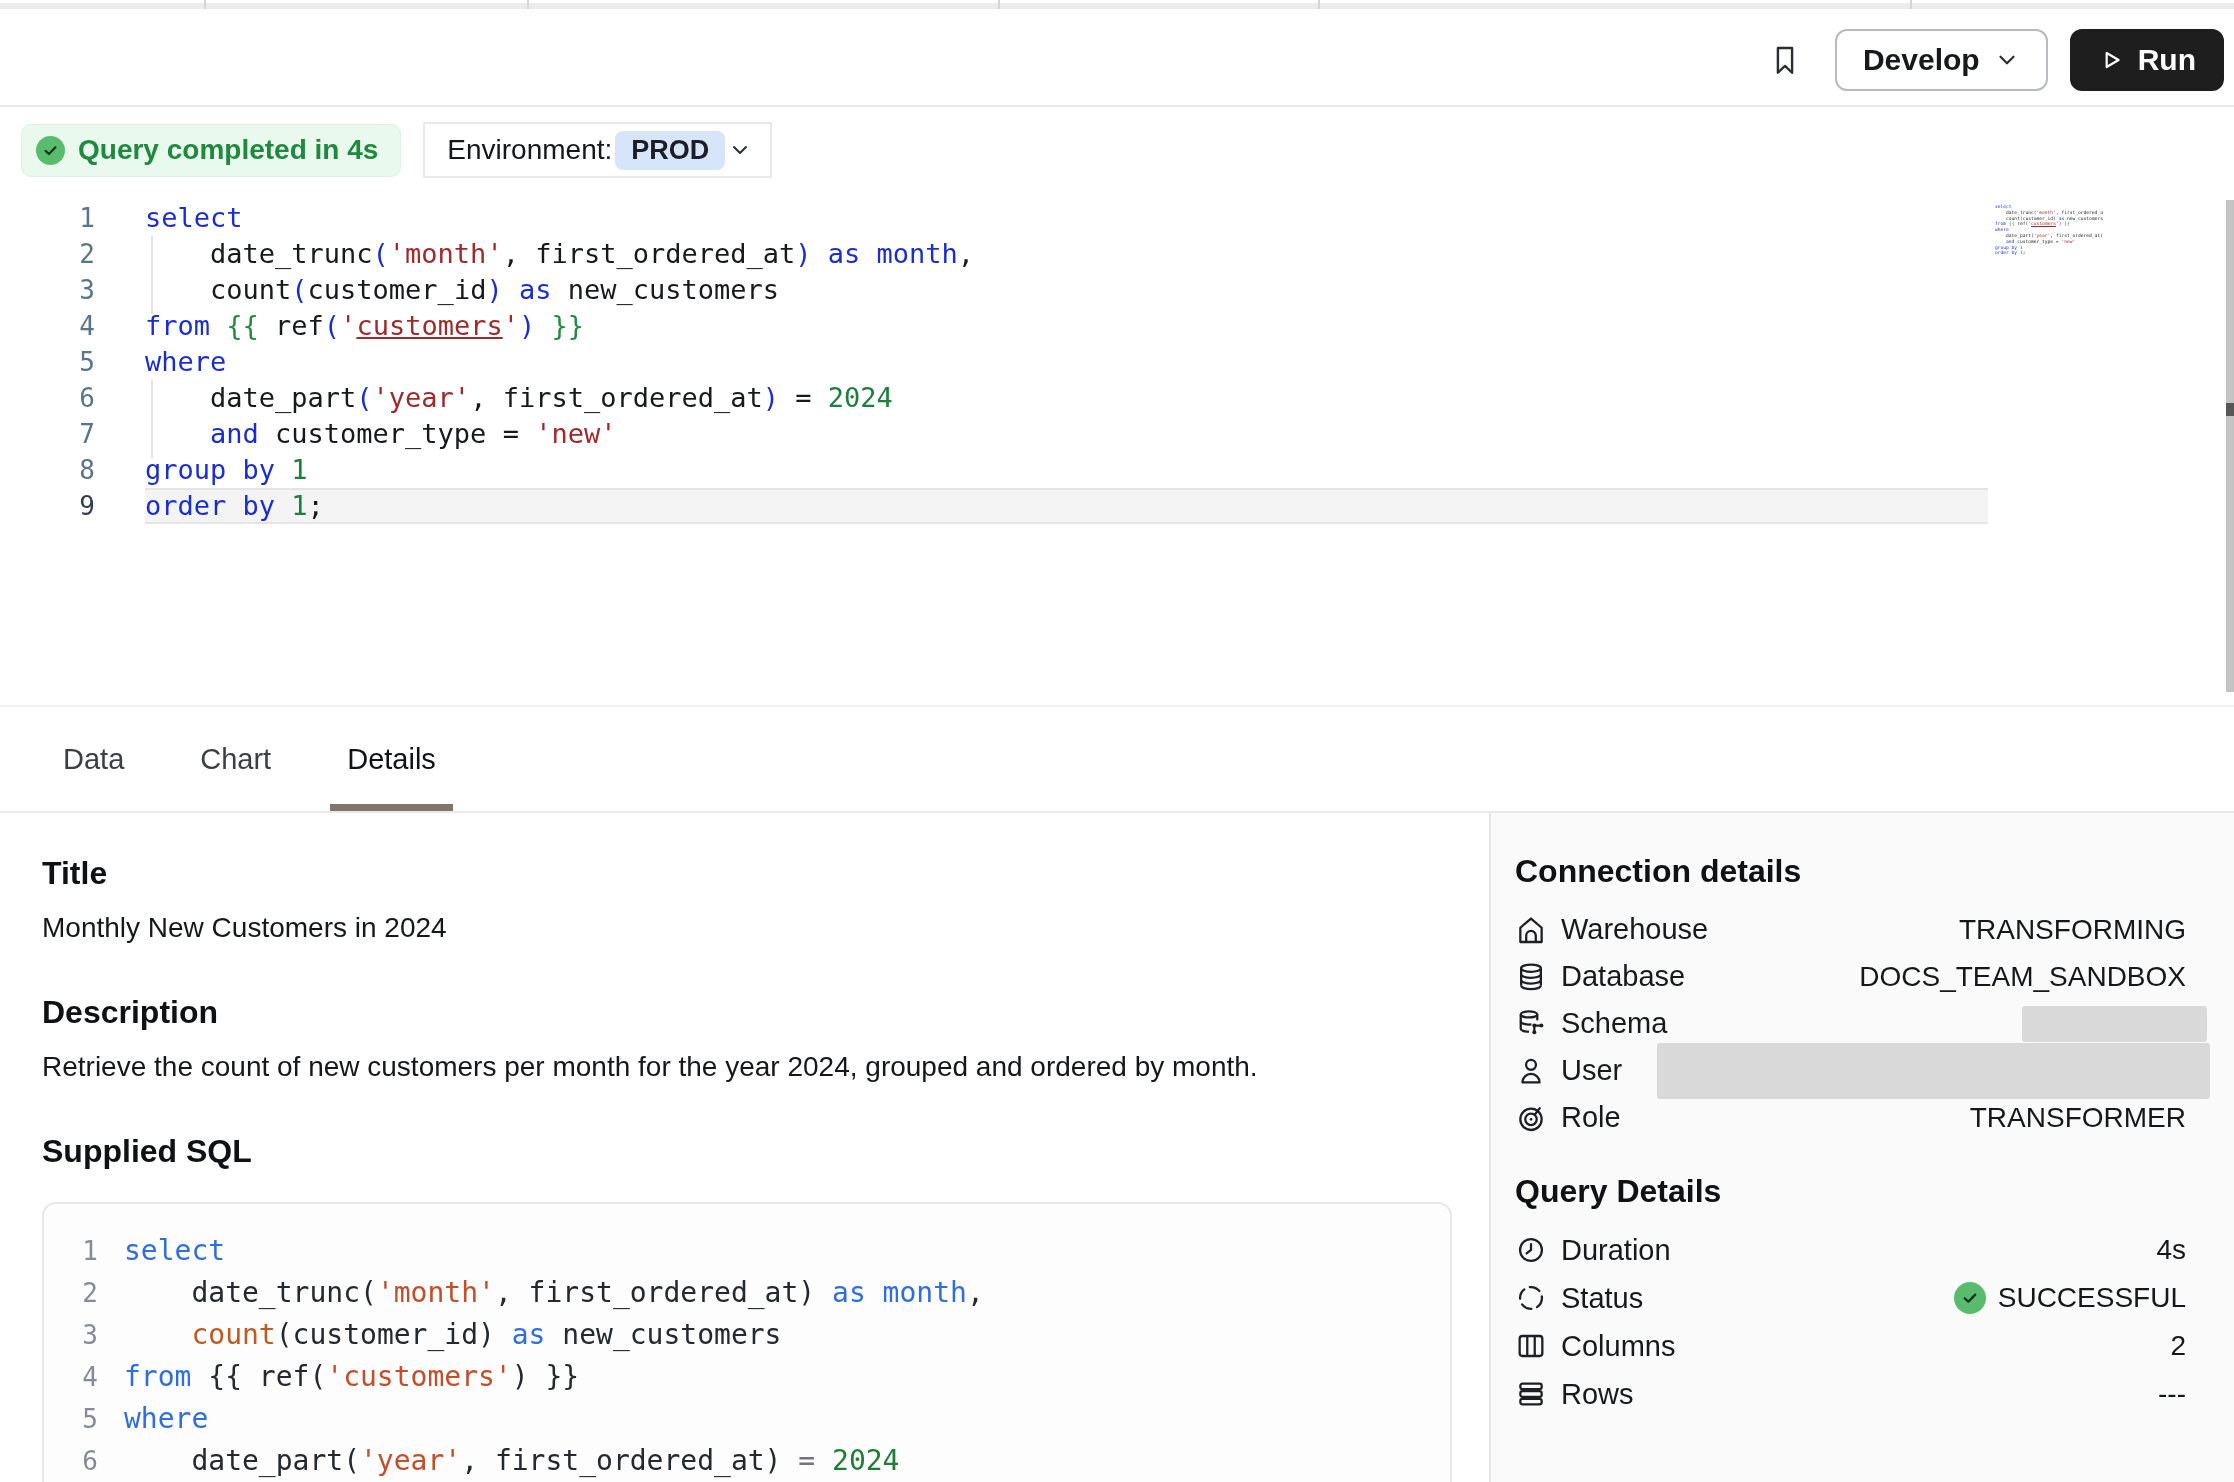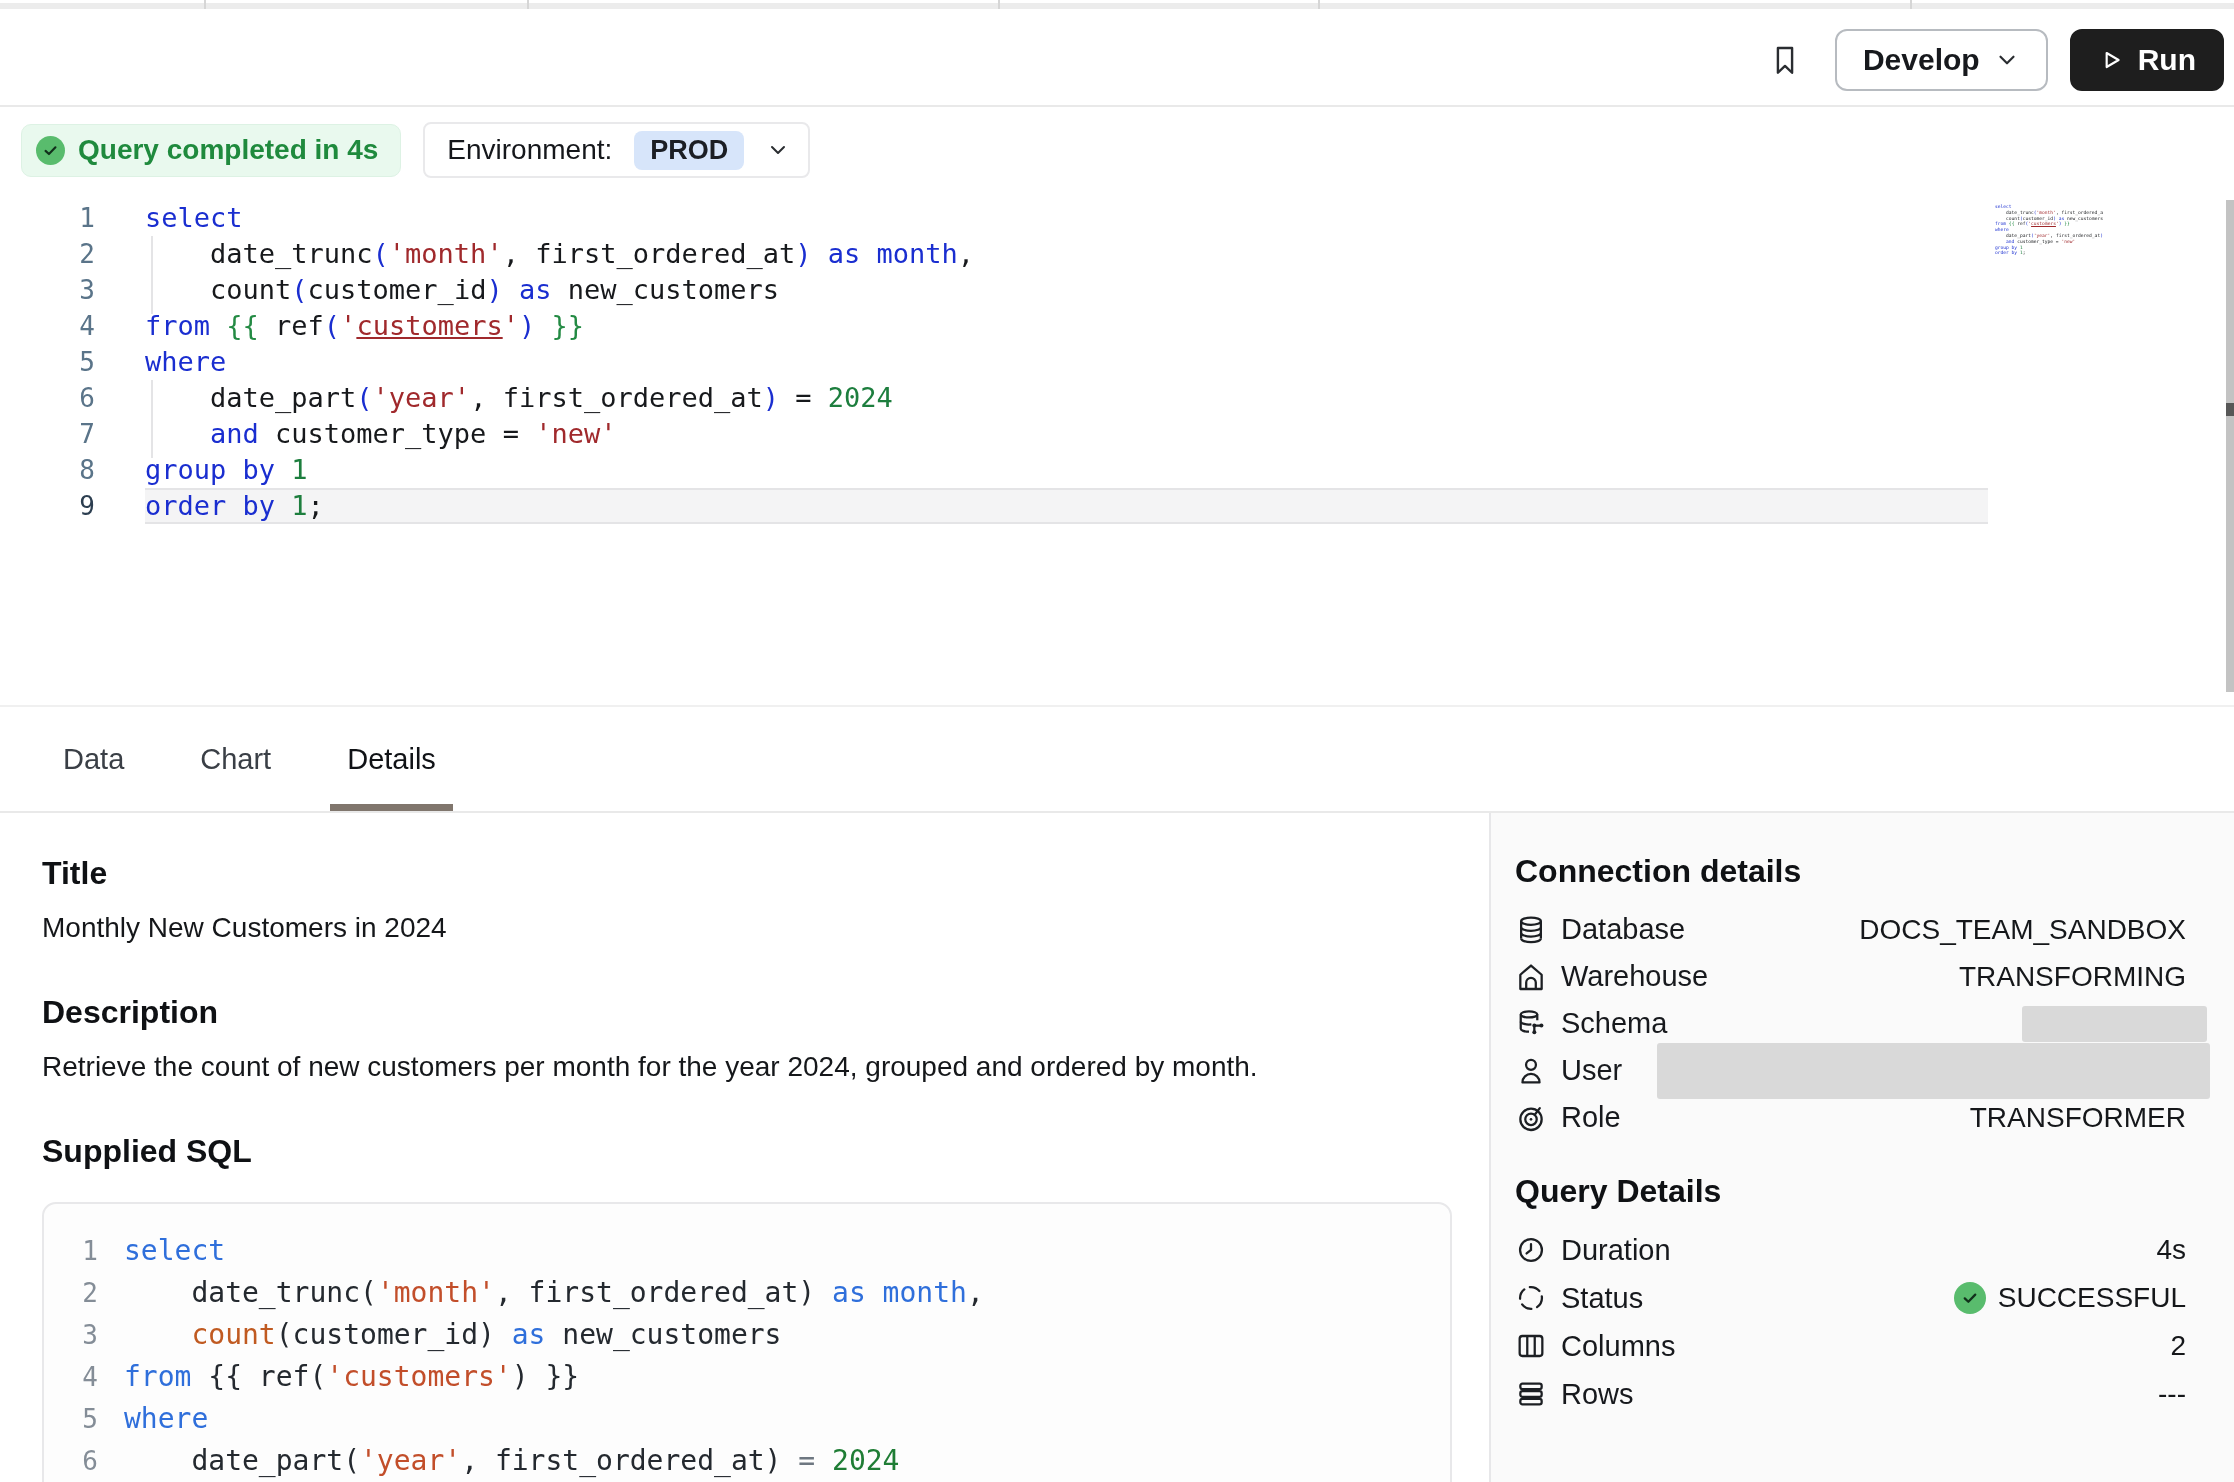--- a/index.html
+++ b/index.html
@@ -16,22 +16,22 @@
              display:flex; align-items:center; justify-content:flex-end; padding-right:10px; gap:22px; }
   .icon-btn { width:40px; height:44px; display:flex; align-items:center; justify-content:center; background:none; border:none; cursor:pointer; margin-right:8px; }
   .btn { display:flex; align-items:center; gap:14px; height:62px; border-radius:12px; font-family:inherit;
          font-size:30px; font-weight:600; padding:0 26px; cursor:pointer; }
   .btn.secondary { background:#fff; border:2px solid #b7bbc0; color:#17191d; }
   .btn.primary { background:#1e1e1e; border:2px solid #1e1e1e; color:#fff; font-weight:700; }
   
   .statusrow { position:absolute; top:122px; left:21px; display:flex; align-items:center; gap:22px; }
   .badge { display:flex; align-items:center; gap:13px; height:53px; padding:0 22px 0 14px; border-radius:10px;
            background:#e9f9ee; border:1px solid #ddf2e4; color:#1f8a3d; font-size:28px; font-weight:600; }
-  .envbox { display:flex; align-items:center; gap:22px; height:56px; padding:0 18px 0 22px;
-            border:2px solid #e9e9eb; border-radius:8px; background:#fff; cursor:pointer; }
+  .envbox { display:flex; align-items:center; gap:3px; height:56px; padding:0 18px 0 22px;
+            border:2px solid #e9e9eb; border-radius:0; background:#fff; cursor:pointer; }
   .envbox .envlabel { font-size:28px; color:#15171b; }
   .envchip { background:#d7e5fa; border-radius:8px; padding:4px 16px; font-size:27px; font-weight:600; color:#1b1e24; }
   
   .editor { position:absolute; top:200px; left:0; width:1988px; cursor:text; }
   .cline { display:flex; height:36px; line-height:36px; font-family:"DejaVu Sans Mono", monospace; font-size:27px; }
   .cline .gut { width:145px; padding-right:50px; text-align:right; color:#5a7489; font-size:26px; flex:none; }
   .cline .code { position:relative; flex:1; white-space:pre; }
   .cline.cur .gut { color:#2c3e50; }
   .cline.cur .code { background:#f4f4f5; box-shadow: inset 0 2px #e4e4e6, inset 0 -2px #e4e4e6; }
   .iguide { position:absolute; left:151px; width:2px; background:#e4e4e6; }
@@ -236,44 +236,44 @@
             <span class="code"><span class="sk-pl">    date_part(</span><span class="sk-str">'year'</span><span class="sk-pl">, first_ordered_at) </span><span class="sk-op">=</span><span class="sk-pl"> </span><span class="sk-num">2024</span></span>
           </div>
         </div>
     </div>
     <div class="rightcol">
       <div class="panel-scrollline"></div>
       <div class="h3 first">Connection details</div>
       <div class="rows-block" id="connrows">
           <div class="drow">
             <span class="ric">
+              <svg width="32" height="32" viewBox="0 0 24 24" fill="none" stroke="#1c1f23" stroke-width="1.7" stroke-linejoin="round">
+                <path d="M4 21 V10.3 L12 3.4 L20 10.3 V21 Z"></path>
+                <path d="M8.4 21 V16.2 a3.6 3.6 0 0 1 7.2 0 V21"></path>
+              </svg>
+            </span>
+            <span class="rlabel">Warehouse</span>
+            <span class="rval">
+              <span>TRANSFORMING</span>
+            </span>
+          </div>
+          <div class="drow">
+            <span class="ric">
               <svg width="32" height="32" viewBox="0 0 24 24" fill="none" stroke="#1c1f23" stroke-width="1.7">
                 <ellipse cx="12" cy="5.4" rx="7.4" ry="2.7"></ellipse>
                 <path d="M4.6 5.4 V18.4"></path>
                 <path d="M19.4 5.4 V18.4"></path>
                 <path d="M4.6 9.9 a7.4 2.7 0 0 0 14.8 0"></path>
                 <path d="M4.6 14.2 a7.4 2.7 0 0 0 14.8 0"></path>
                 <path d="M4.6 18.4 a7.4 2.7 0 0 0 14.8 0"></path>
               </svg>
             </span>
             <span class="rlabel">Database</span>
             <span class="rval">
               <span>DOCS_TEAM_SANDBOX</span>
-            </span>
-          </div>
-          <div class="drow">
-            <span class="ric">
-              <svg width="32" height="32" viewBox="0 0 24 24" fill="none" stroke="#1c1f23" stroke-width="1.7" stroke-linejoin="round">
-                <path d="M4 21 V10.3 L12 3.4 L20 10.3 V21 Z"></path>
-                <path d="M8.4 21 V16.2 a3.6 3.6 0 0 1 7.2 0 V21"></path>
-              </svg>
-            </span>
-            <span class="rlabel">Warehouse</span>
-            <span class="rval">
-              <span>TRANSFORMING</span>
             </span>
           </div>
           <div class="drow">
             <span class="ric">
               <svg width="32" height="32" viewBox="0 0 24 24" fill="none" stroke="#1c1f23" stroke-width="1.7">
                 <ellipse cx="10.5" cy="4.8" rx="6.2" ry="2.3"></ellipse>
                 <path d="M4.3 4.8 V15.5 a6.2 2.3 0 0 0 6.2 2.3"></path>
                 <path d="M16.7 4.8 V9.2"></path>
                 <path d="M4.3 10.2 a6.2 2.3 0 0 0 8 2.1"></path>
                 <path d="M14.5 13.2 h4.6 M14.5 13.2 v4.2"></path>

